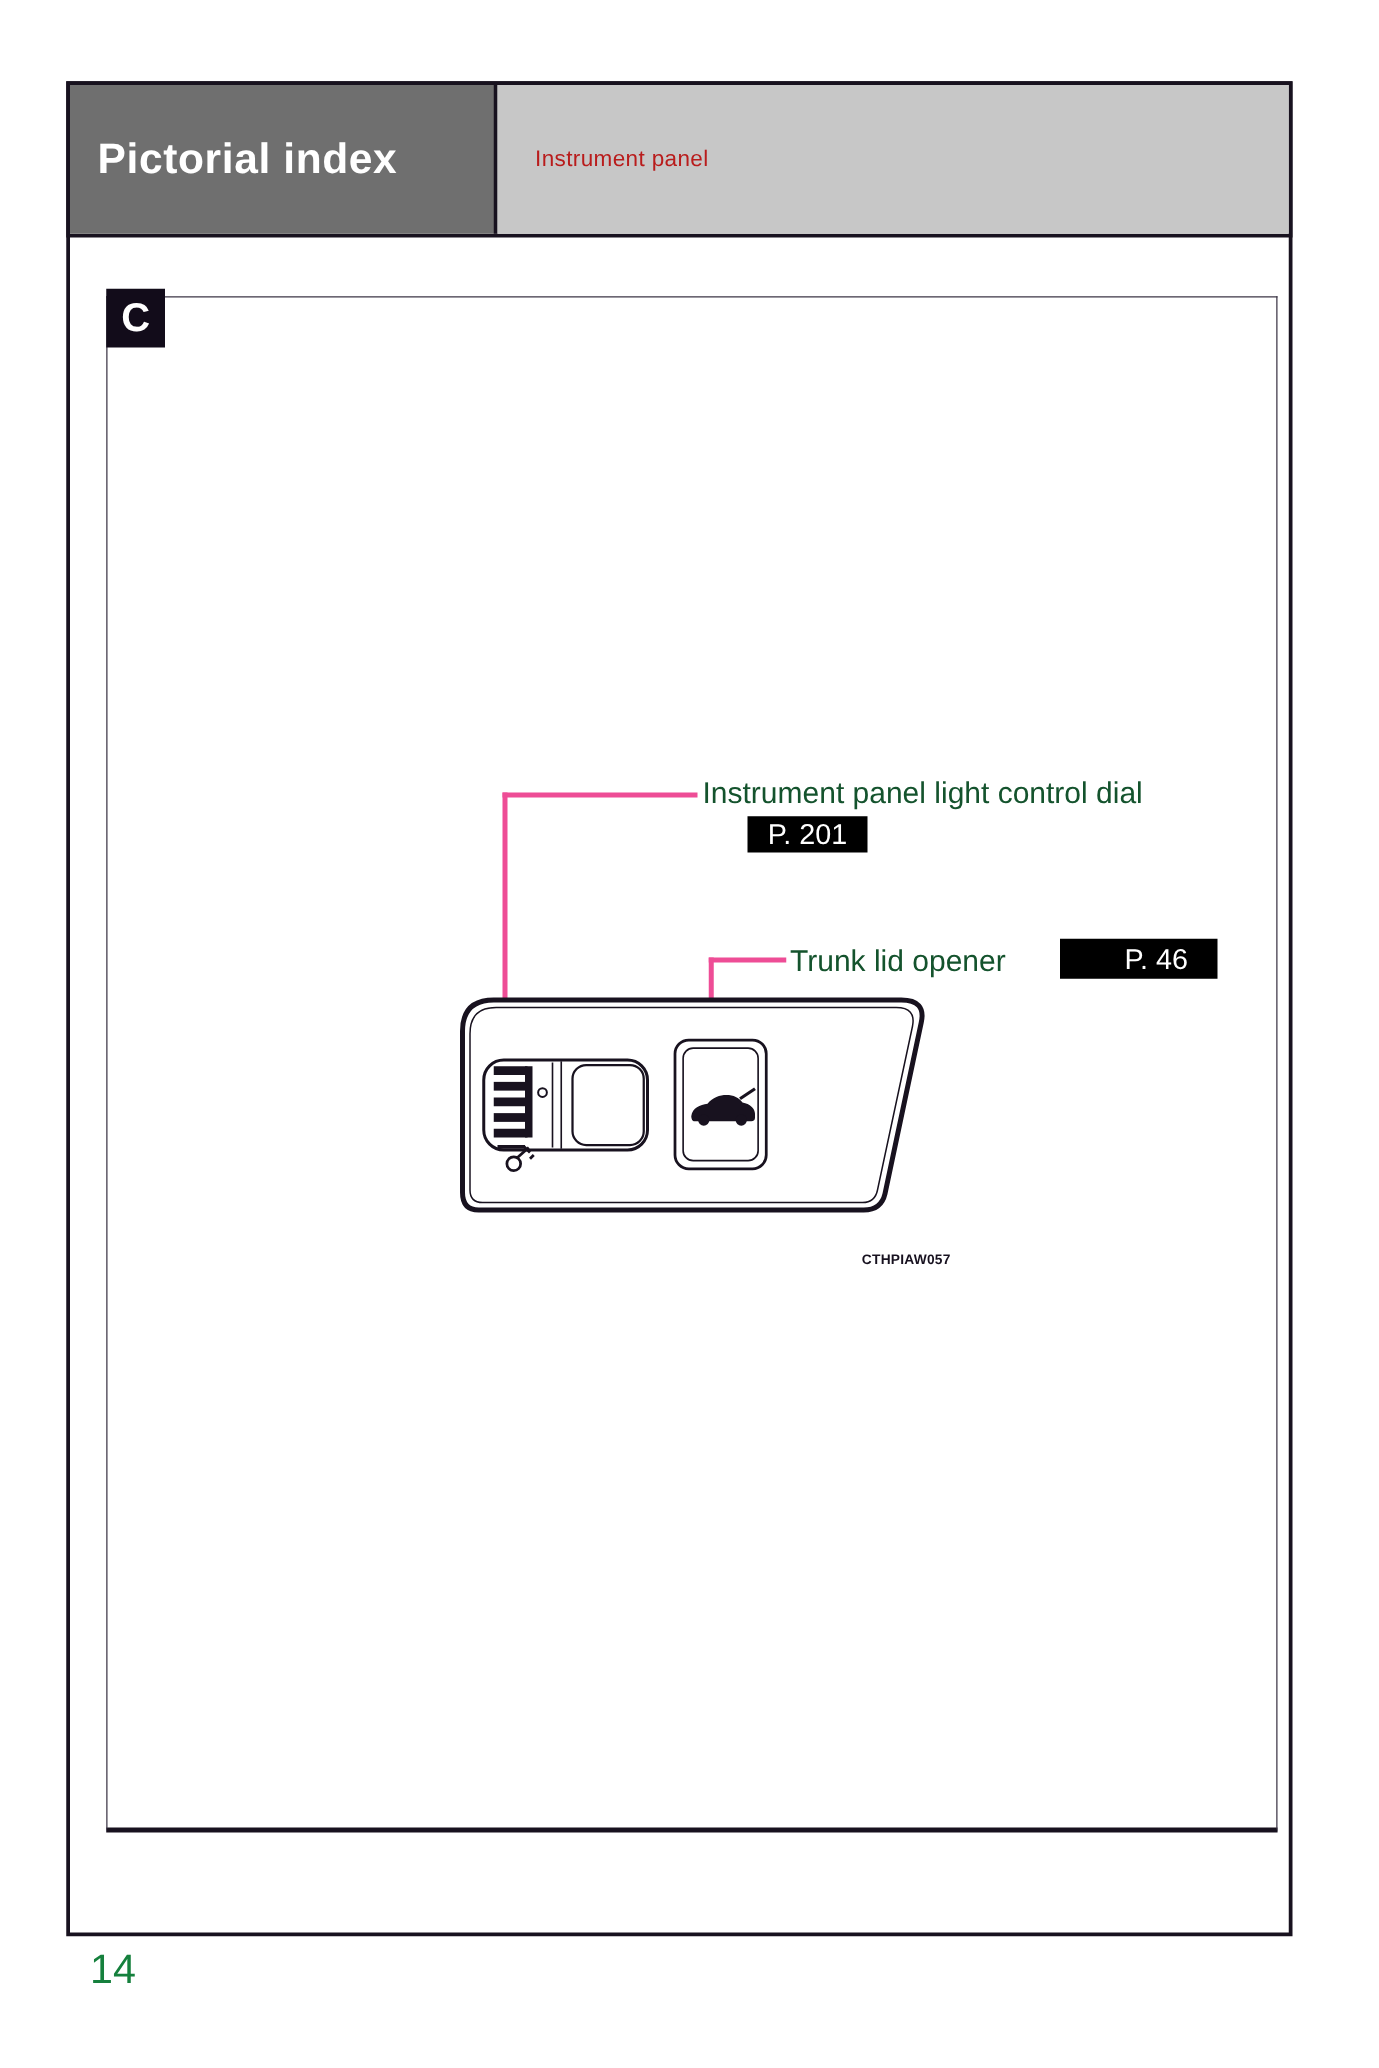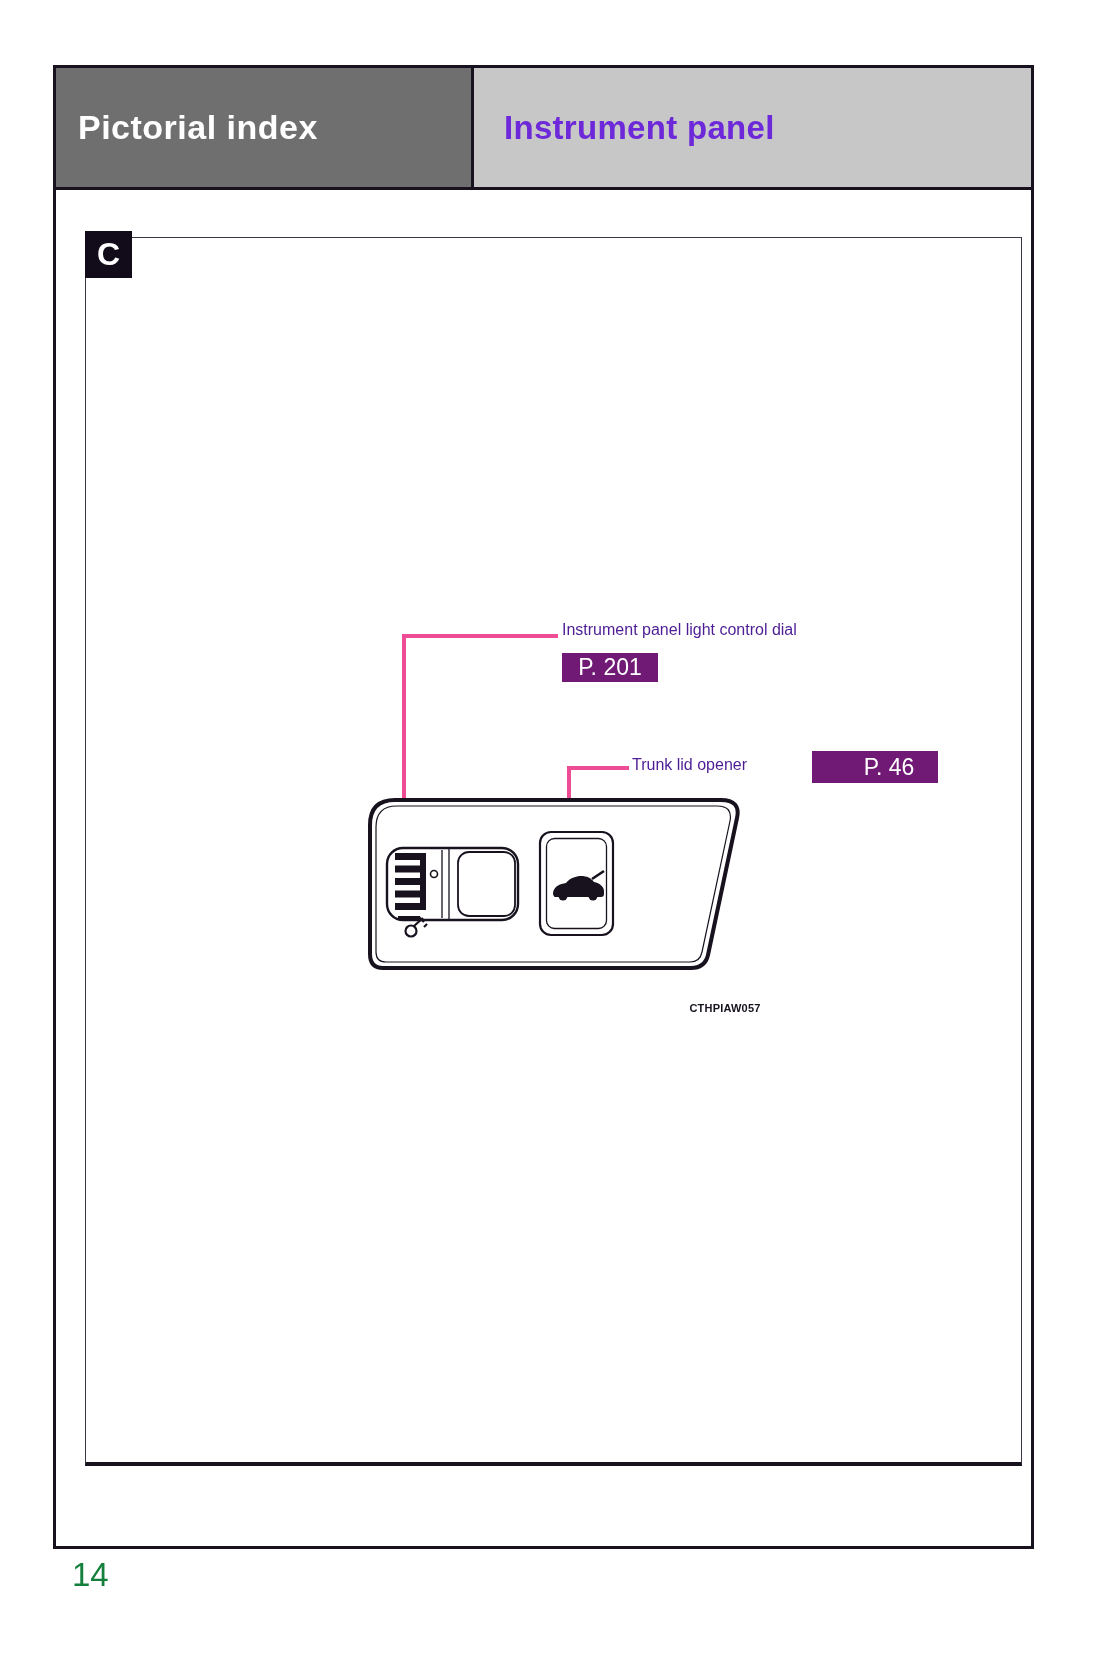--- a/index.html
+++ b/index.html
@@ -6,41 +6,41 @@
   body{font-family:"Liberation Sans","DejaVu Sans",sans-serif;}
   .canvas{position:relative;width:1103px;height:1654px;background:#ffffff;overflow:hidden;}
 
   
   .outer-box{position:absolute;left:53px;top:65px;width:981px;height:1484px;
              border:3px solid #18121f;box-sizing:border-box;background:#ffffff;}
 
   
   .header{position:absolute;left:53px;top:65px;width:981px;height:125px;
           display:flex;border:3px solid #18121f;box-sizing:border-box;}
-  .header-left{width:418px;background:#6f6f6f;display:flex;align-items:center;
+  .header-left{width:342px;background:#6f6f6f;display:flex;align-items:center;
                padding-left:22px;box-sizing:border-box;border-right:3px solid #18121f;text-align:center;}
   .header-left span{color:#ffffff;font-weight:bold;font-size:34px;letter-spacing:.5px;}
   .header-right{flex:1;background:#c7c7c7;display:flex;align-items:center;
                 padding-left:30px;box-sizing:border-box;}
-  .header-right span{color:#6d28d9;font-weight:bold;font-size:33px;letter-spacing:.3px;}
+  .header-right span{color:#b91c1c;font-weight:normal;font-size:18px;letter-spacing:.3px;}
 
   
   .inner-box{position:absolute;left:85px;top:237px;width:937px;height:1229px;
              border:1px solid #3c3646;border-bottom:4px solid #18121f;box-sizing:border-box;}
   .c-badge{position:absolute;left:85px;top:231px;width:47px;height:47px;background:#120c1a;
            display:flex;align-items:center;justify-content:center;
            color:#ffffff;font-weight:bold;font-size:32px;}
 
   
-  .callout-label{position:absolute;font-size:16px;color:#4c1d95;white-space:nowrap;}
+  .callout-label{position:absolute;font-size:24px;color:#14532d;white-space:nowrap;}
   .label-1{left:562px;top:621px;}
   .label-2{left:632px;top:756px;}
-  .page-badge{position:absolute;background:#701a75;color:#ffffff;
+  .page-badge{position:absolute;background:#000000;color:#ffffff;
               display:flex;align-items:center;justify-content:center;
-              font-size:23px;white-space:nowrap;}
+              font-size:23px;white-space:nowrap;margin-left:36px;}
   .badge-1{left:562px;top:653px;width:96px;height:29px;}
   .badge-2{left:812px;top:751px;width:98px;height:32px;padding-left:28px;}
 
   
   .leader{position:absolute;background:#ee4d96;}
   .l1h{left:402px;top:634px;width:156px;height:4px;}
   .l1v{left:402px;top:634px;width:4px;height:204px;}
   .l2h{left:567px;top:766px;width:62px;height:4px;}
   .l2v{left:567px;top:766px;width:4px;height:80px;}
   .arrowhead{position:absolute;width:0;height:0;

